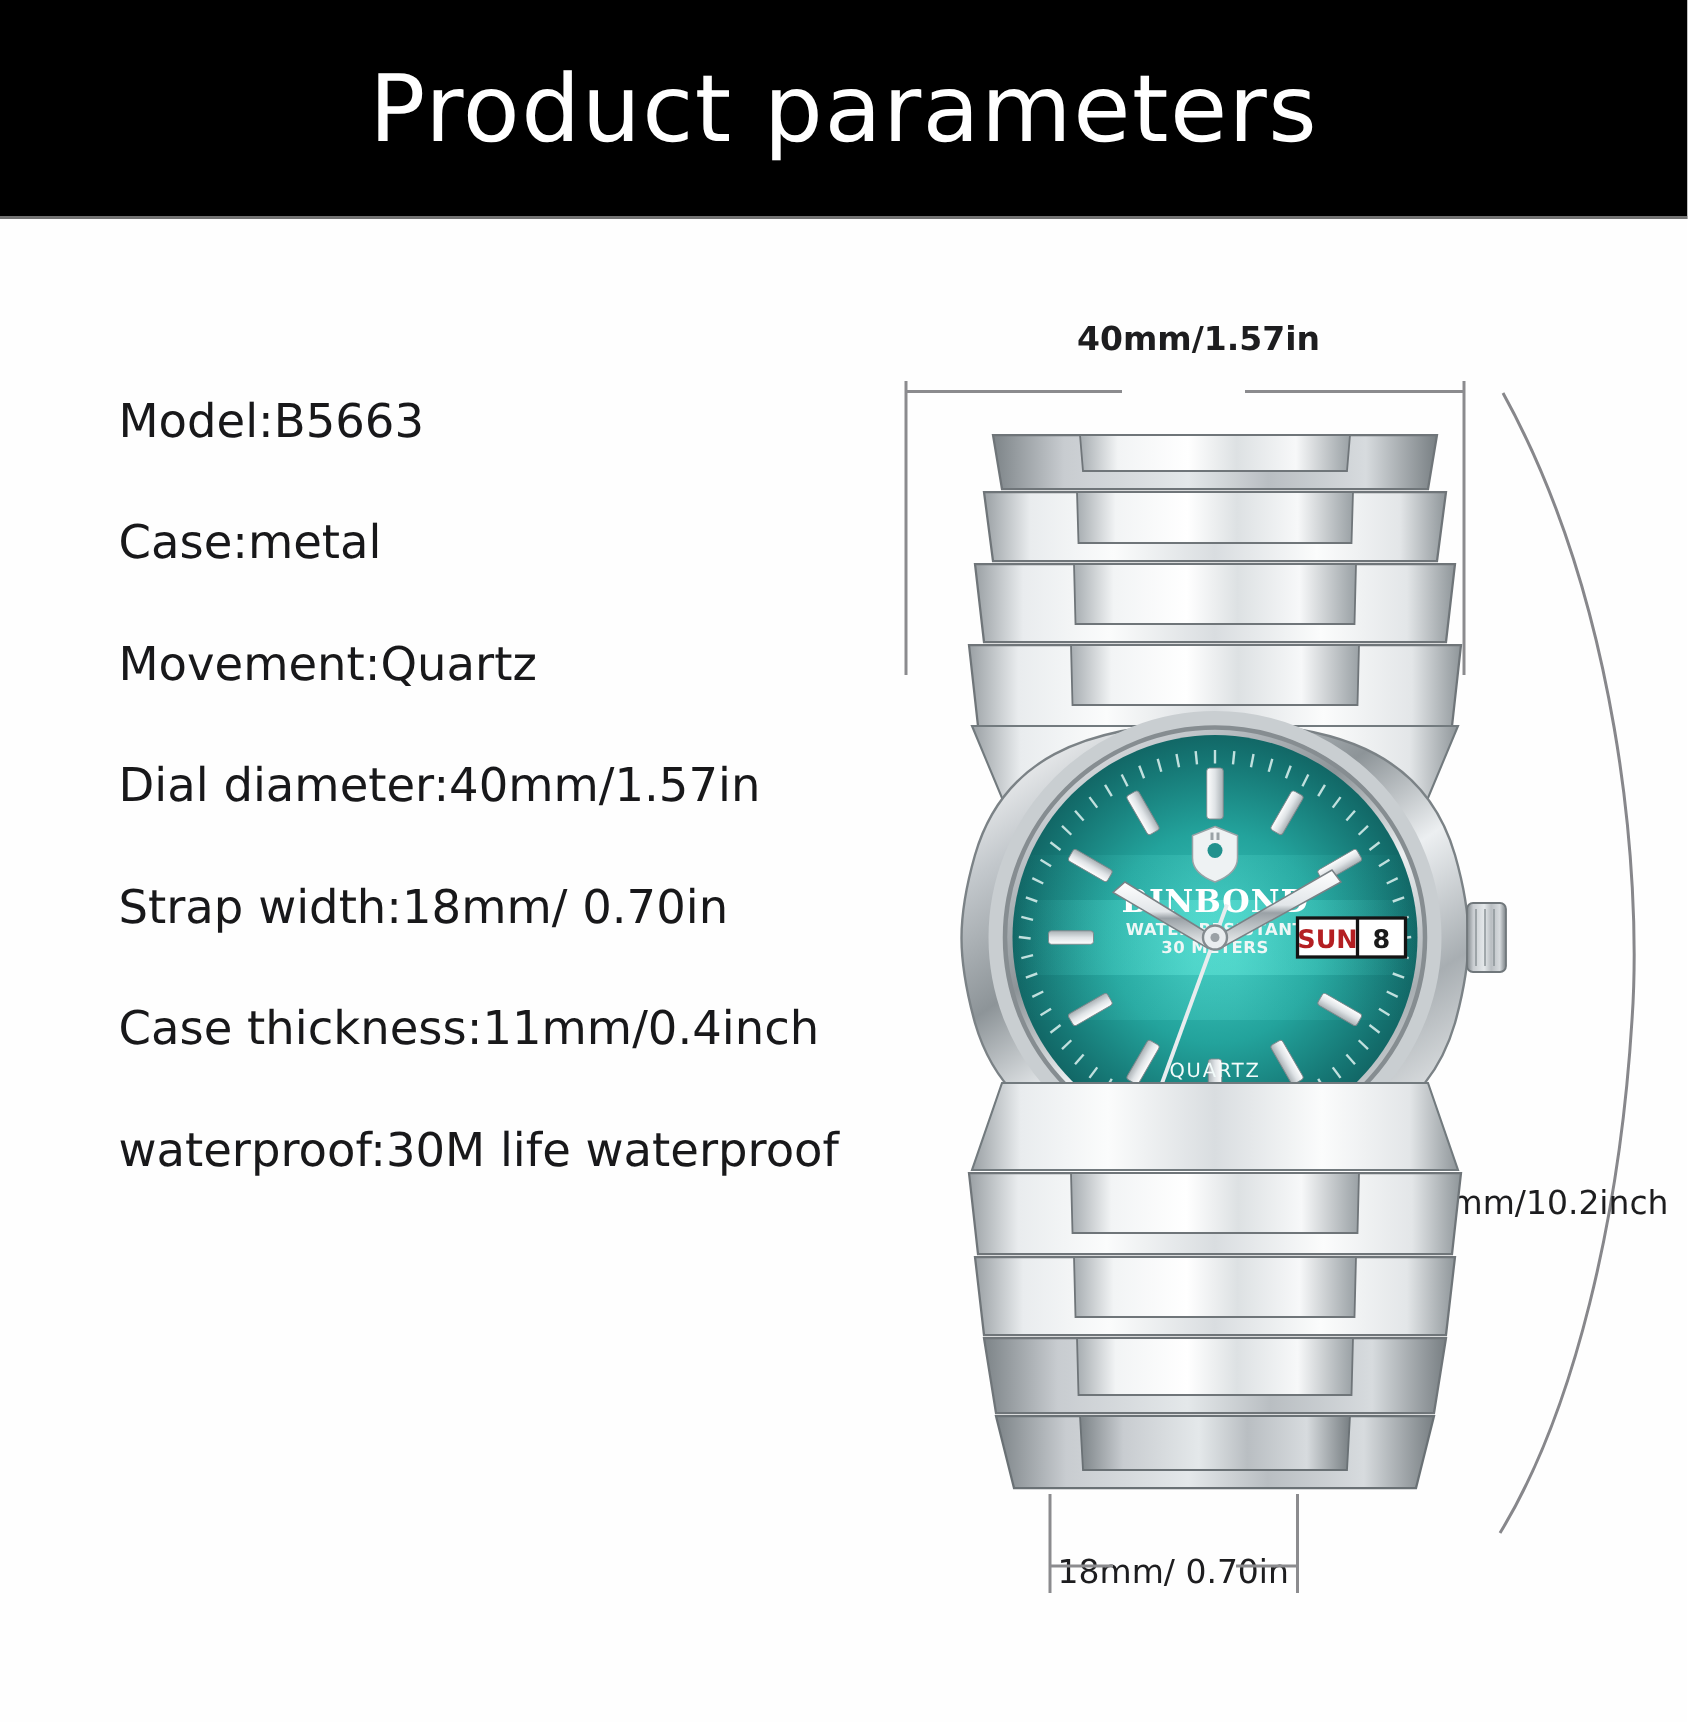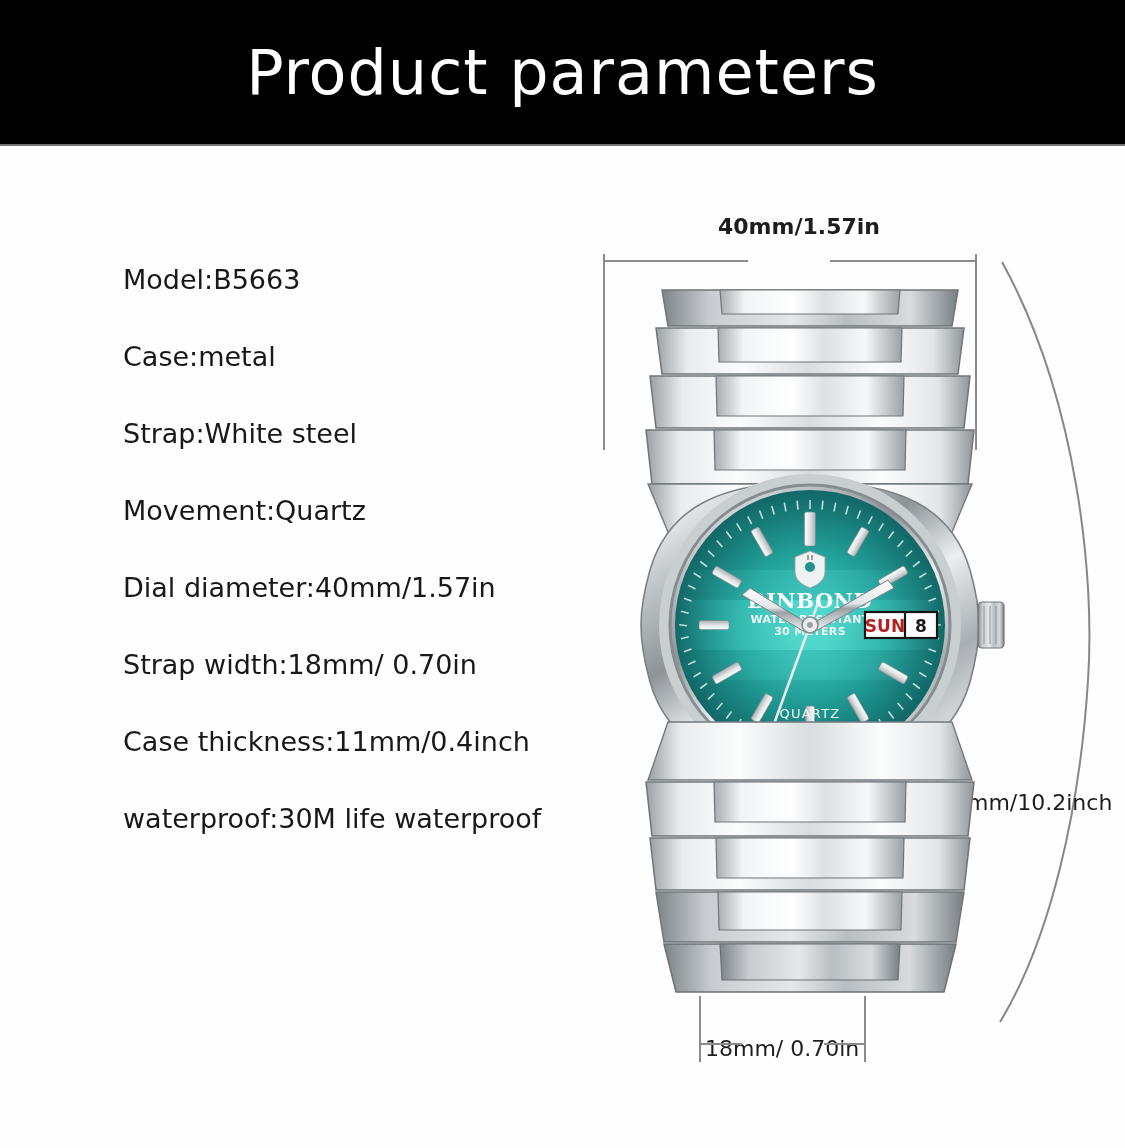--- a/index.html
+++ b/index.html
@@ -26,28 +26,27 @@
     letter-spacing:1px;
     font-family:"DejaVu Sans",sans-serif;
     white-space:nowrap;
   }
 
   
   .specs{
     position:absolute;left:79px;top:266px;width:600px;
   }
   .spec-row{
-    font-size:27px;
+    font-size:31px;
     color:#18181a;
     line-height:1.0;
     margin-bottom:50px;
     white-space:nowrap;
     font-family:"DejaVu Sans",sans-serif;
     font-weight:400;
-    margin-left:44px;
   }
 
   
   .dim-label{
     position:absolute;
     font-size:22px;
     color:#1d1d1f;
     font-family:"DejaVu Sans",sans-serif;
     white-space:nowrap;
   }
@@ -83,21 +82,20 @@
 
 <div id="stage">
 
   <div class="banner">
     <div class="banner-title">Product parameters</div>
   </div>
 
   <div class="specs">
     <div class="spec-row">Model:B5663</div>
     <div class="spec-row">Case:metal</div>
-    <div class="spec-row">Strap:White steel</div>
     <div class="spec-row">Movement:Quartz</div>
     <div class="spec-row">Dial diameter:40mm/1.57in</div>
     <div class="spec-row">Strap width:18mm/ 0.70in</div>
     <div class="spec-row">Case thickness:11mm/0.4inch</div>
     <div class="spec-row">waterproof:30M life waterproof</div>
   </div>
 
   <div id="arc-wrap">
     <svg width="165" height="780" viewBox="0 0 165 780">
       <path d="M 42 12 C 118 150, 135 330, 128 430 C 120 560, 90 690, 40 772" fill="none" stroke="#87878b" stroke-width="2"></path>

